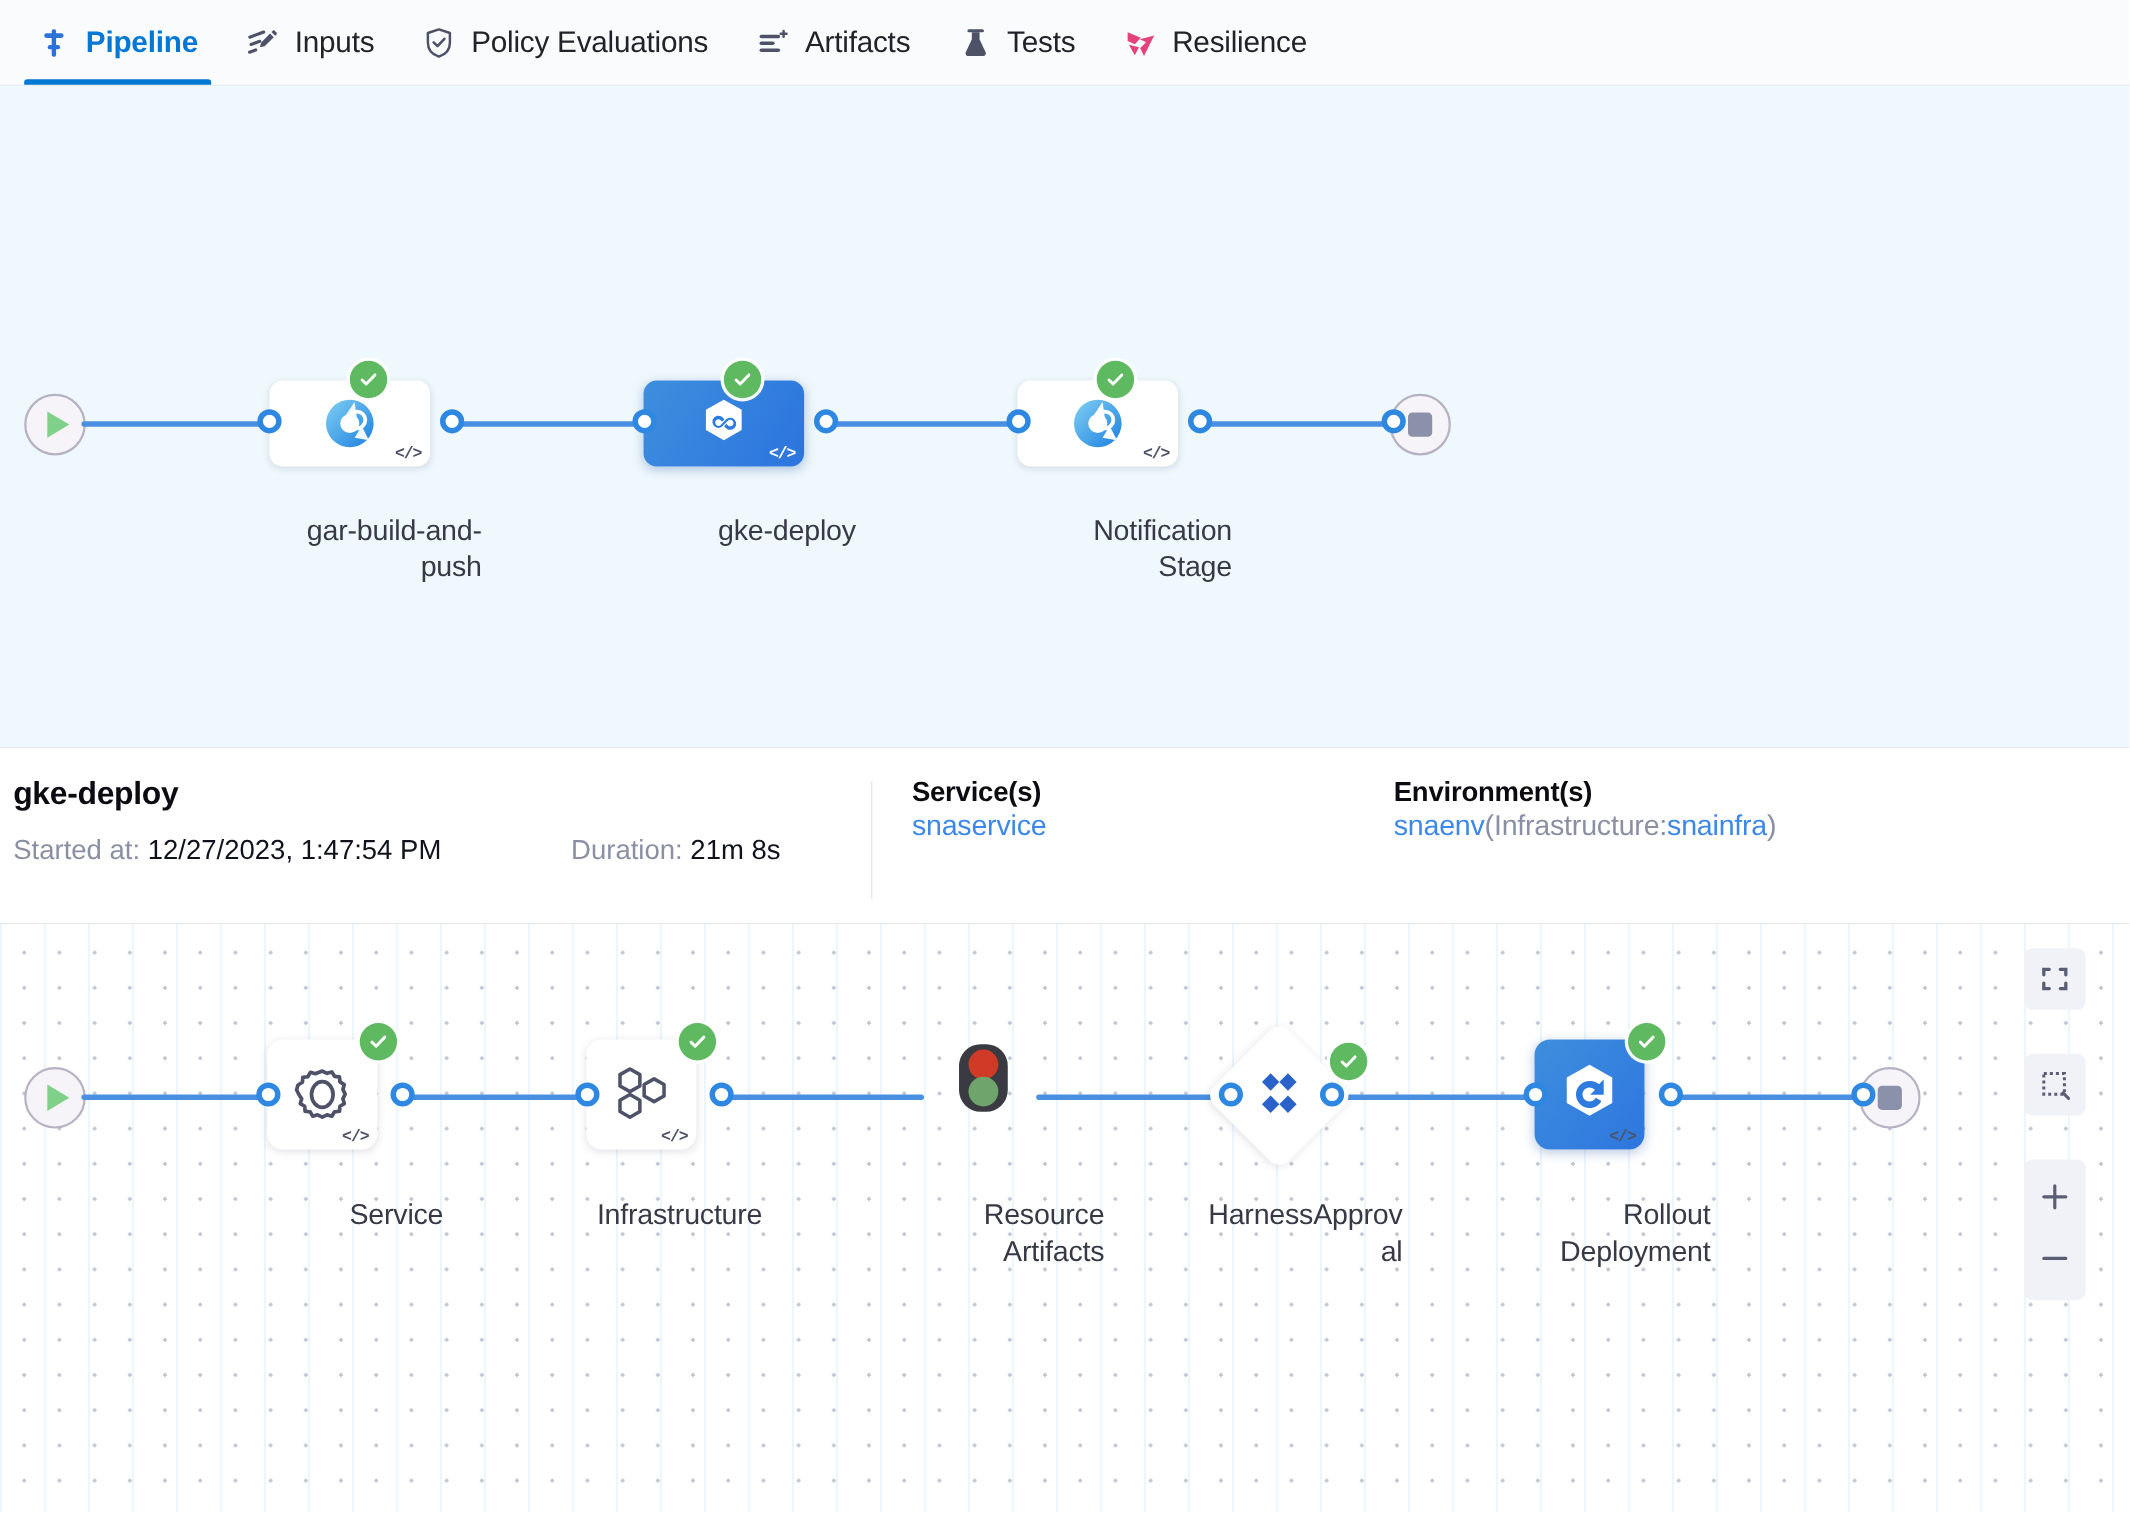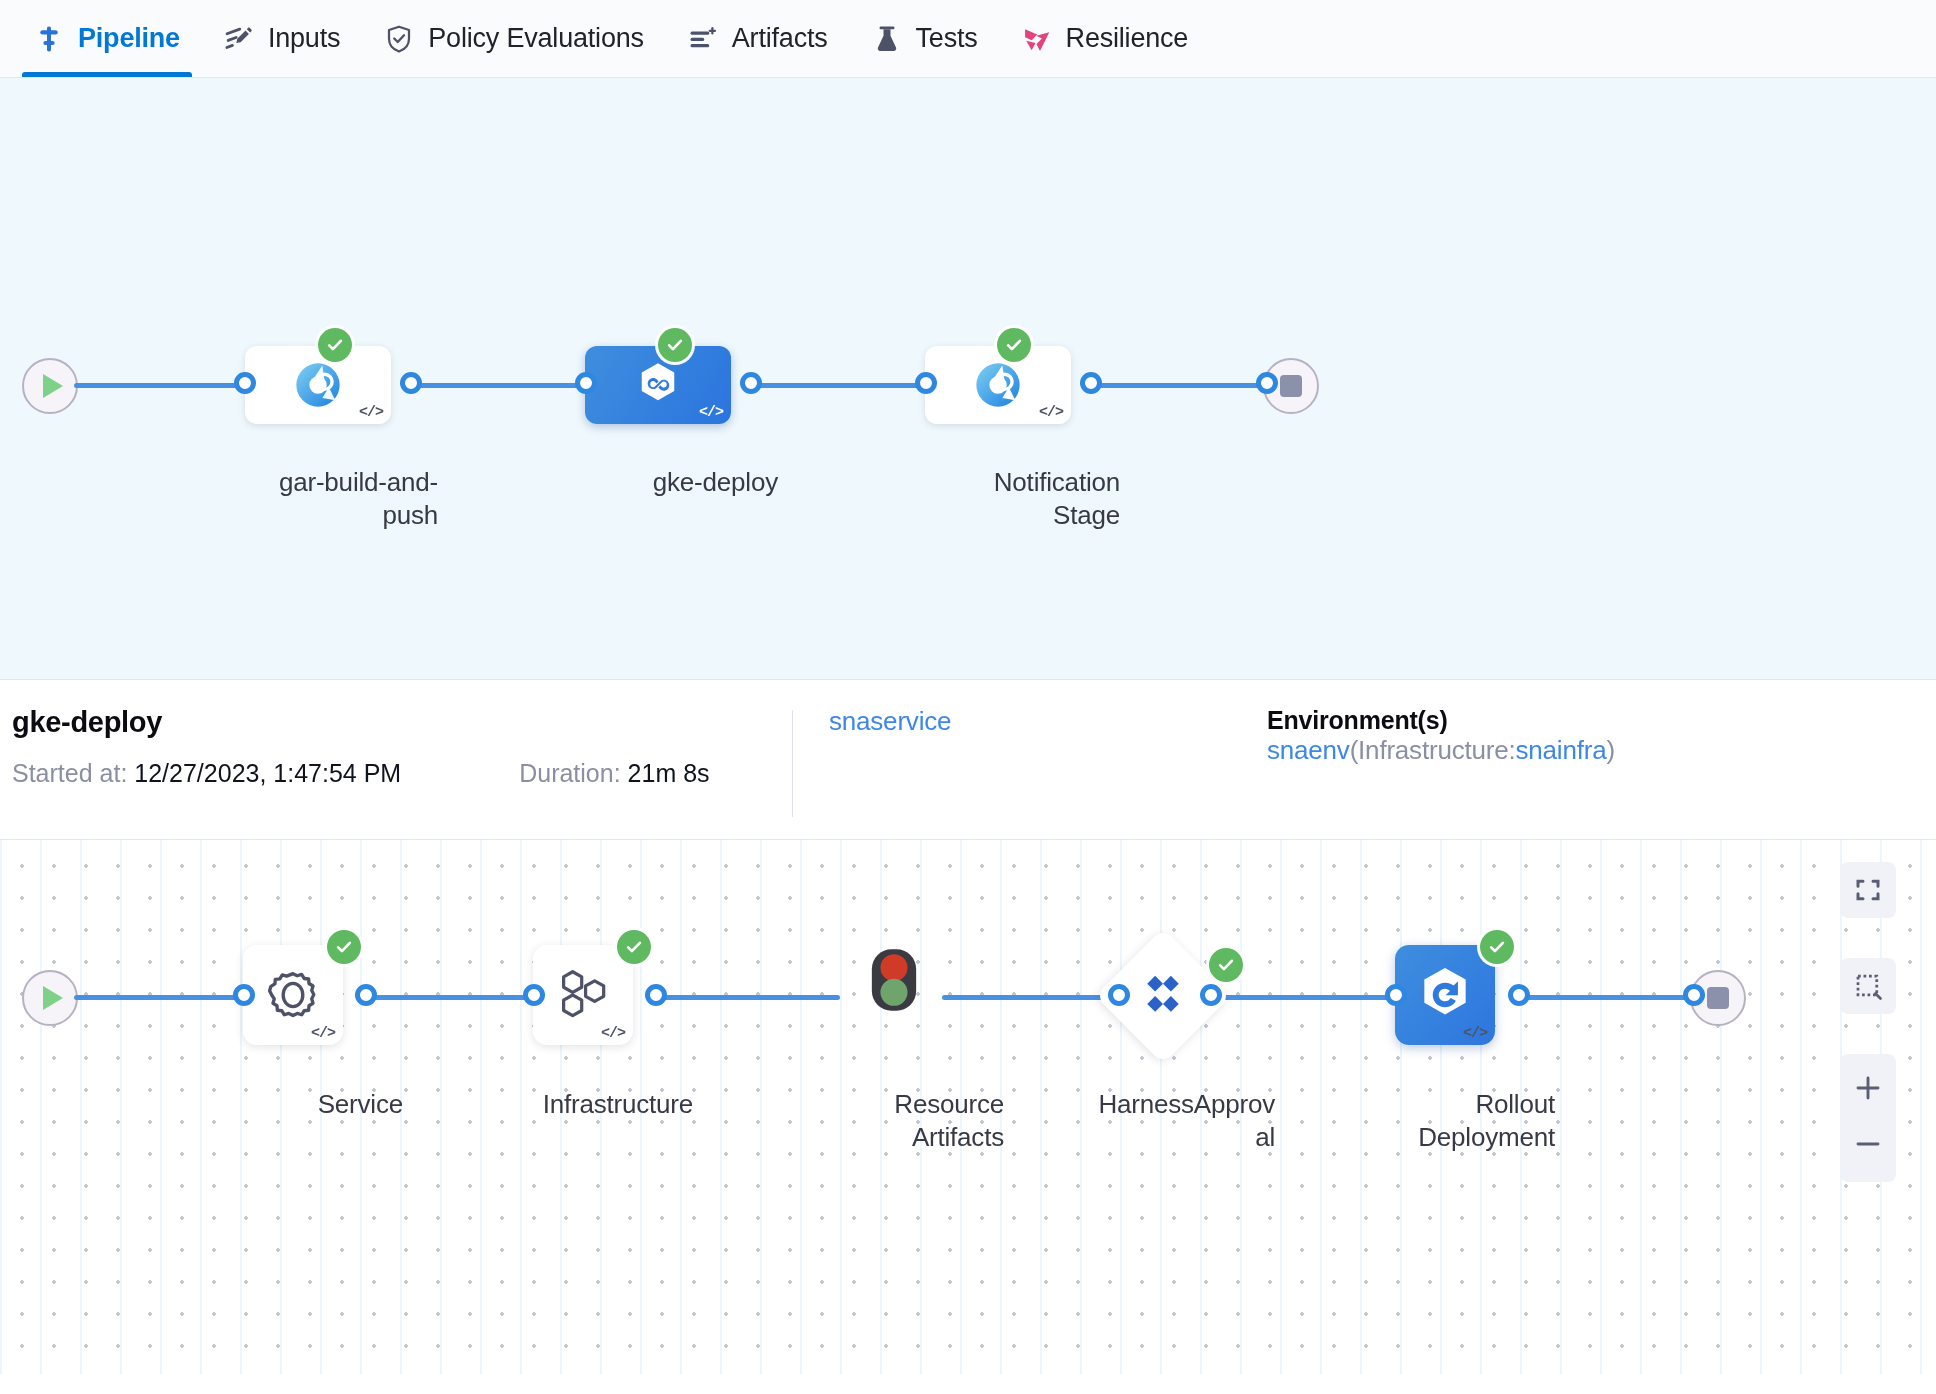--- a/index.html
+++ b/index.html
@@ -435,20 +435,21 @@
       <span class="info-duration">
         <span class="muted">Duration:</span>
         <span>21m 8s</span>
       </span>
     </div>
   </div>
 
   <div class="vdivider"></div>
 
   <div class="info-col" style="width:430px;">
+    <div class="col-head">Service(s)</div>
     <div class="col-val">
       <span class="link">snaservice</span>
     </div>
   </div>
 
   <div class="info-col env">
     <div class="col-head">Environment(s)</div>
     <div class="col-val">
       <span class="link">snaenv</span><span class="paren">(Infrastructure:</span><span class="link">snainfra</span><span class="paren">)</span>
     </div>

